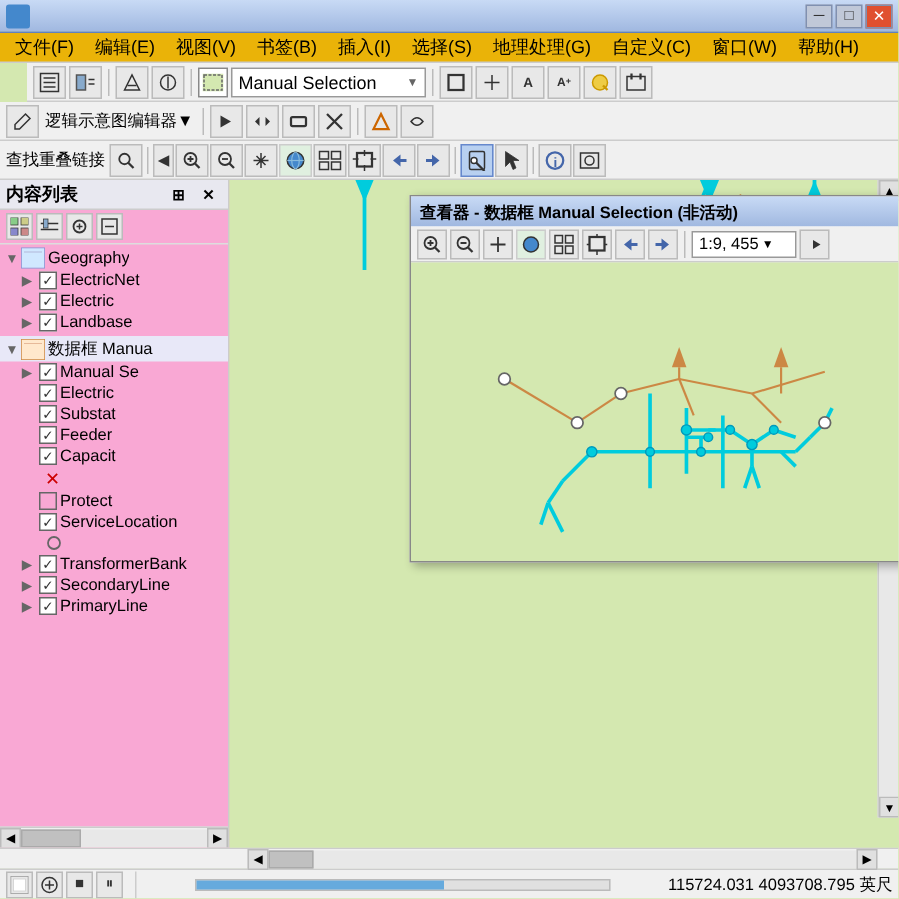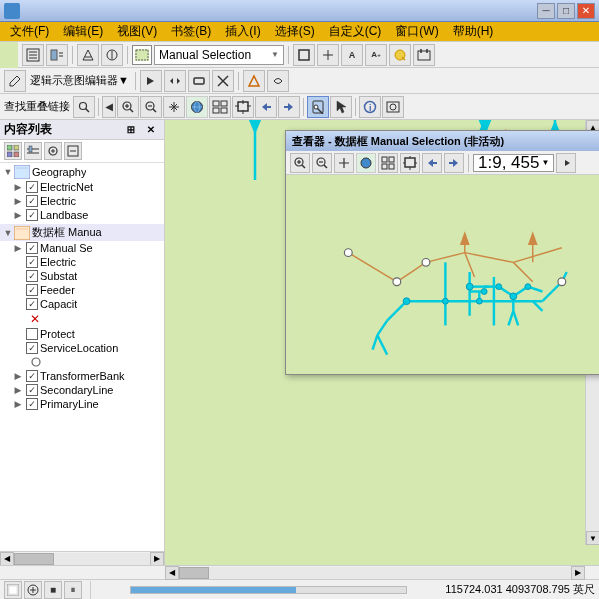--- a/index.html
+++ b/index.html
@@ -137,22 +137,22 @@
       height: 26px;
       display: flex;
       align-items: center;
       padding: 0 2px;
       border-bottom: 1px solid #ccc;
       gap: 1px;
     }
 
     
     .sidebar {
-      width: 165px;
-      background: #ffffff;
+      width: 153px;
+      background: #f9a8d4;
       border-right: 1px solid #ccc;
       overflow: hidden;
       display: flex;
       flex-direction: column;
     }
     .sidebar-header {
       background: #e8e8f0;
       height: 20px;
       display: flex;
       align-items: center;
@@ -341,20 +341,21 @@
   </div>
 </div>
 
 <div class="menu-bar">
   <span class="menu-item">文件(F)</span>
   <span class="menu-item">编辑(E)</span>
   <span class="menu-item">视图(V)</span>
   <span class="menu-item">书签(B)</span>
   <span class="menu-item">插入(I)</span>
   <span class="menu-item">选择(S)</span>
+  <span class="menu-item">地理处理(G)</span>
   <span class="menu-item">自定义(C)</span>
   <span class="menu-item">窗口(W)</span>
   <span class="menu-item">帮助(H)</span>
 </div>
 
 <div class="toolbar-row">
 
   <div class="toolbar-btn">
     <svg width="14" height="14" viewBox="0 0 14 14">
         <rect x="1" y="1" width="12" height="12" fill="none" stroke="#333" stroke-width="1"></rect>
@@ -834,21 +835,21 @@
             </svg>
         </div>
         <div class="toolbar-btn" style="width:20px;height:20px;">
           <svg width="14" height="14" viewBox="0 0 14 14">
               <path d="M11 7 L6 3 L6 6 L2 6 L2 8 L6 8 L6 11 Z" fill="#4466aa"></path>
             </svg>
         </div>
         <div class="toolbar-separator"></div>
 
         <div class="viewer-scale" style="min-width:70px;">
-          <span style="font-size:17px;">1:9, 455</span>
+          <span style="font-size:11px;">1:9, 455</span>
           <span style="margin-left:2px;font-size:8px;">▼</span>
         </div>
         <div class="toolbar-btn" style="width:20px;height:20px;">
           <svg width="14" height="14" viewBox="0 0 14 14">
               <path d="M11 7 L6 4 L6 10 Z" fill="#333"></path>
             </svg>
         </div>
       </div>
 
       <div class="viewer-content">

